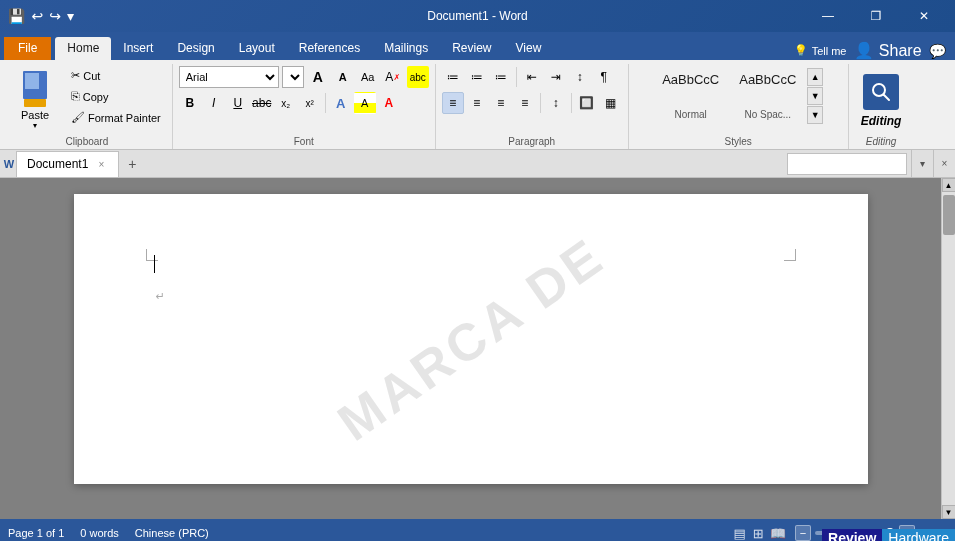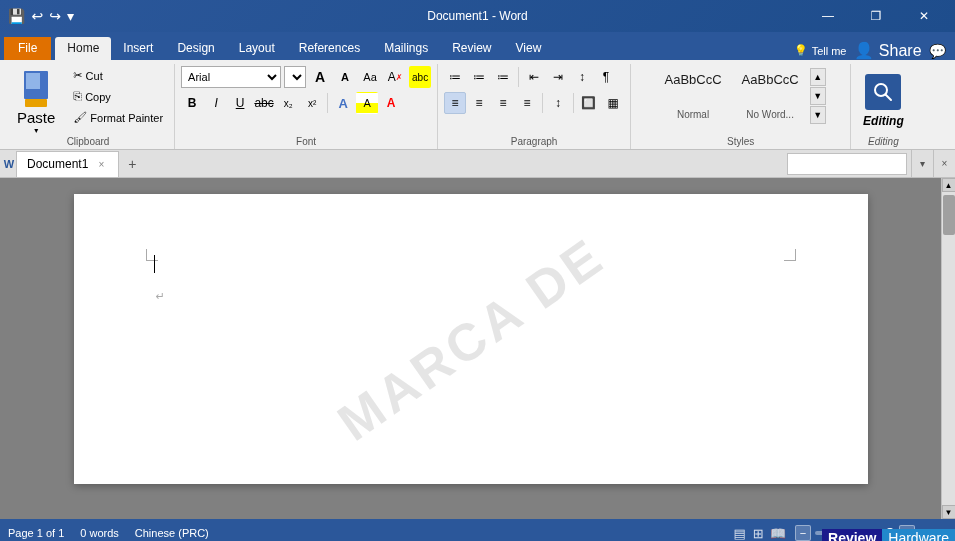--- a/index.html
+++ b/index.html
@@ -550,21 +550,21 @@
 
   <div class="ribbon-group" style="min-width:90px;">
     <div class="group-content" style="align-items: stretch;">
       <div class="paste-btn">
         <div style="width:36px;height:38px;position:relative;display:flex;flex-direction:column;align-items:center;">
           <div style="width:24px;height:28px;background:#4472c4;position:relative;border-radius:1px;">
             <div style="width:14px;height:16px;background:#90b4e8;position:absolute;top:2px;left:2px;"></div>
           </div>
           <div style="width:22px;height:8px;background:#e8a000;position:absolute;bottom:2px;left:7px;border-radius:1px;"></div>
         </div>
-        <span style="font-size:15px;">Paste</span>
+        <span style="font-size:11px;">Paste</span>
         <span style="font-size:8px;">▾</span>
       </div>
       <div class="clipboard-small">
         <div class="small-btn">
           <span>✂</span>
           <span>Cut</span>
         </div>
         <div class="small-btn">
           <span>⎘</span>
           <span>Copy</span>
@@ -640,21 +640,21 @@
   </div>
 
   <div class="ribbon-group" id="styles-group">
     <div class="styles-gallery">
       <div class="style-item style-normal">
         <span class="style-preview">AaBbCcC</span>
         <span class="style-name">Normal</span>
       </div>
       <div class="style-item style-nospace">
         <span class="style-preview">AaBbCcC</span>
-        <span class="style-name">No Word...</span>
+        <span class="style-name">No Spac...</span>
       </div>
       <div class="styles-scroll">
         <div class="styles-scroll-btn">▲</div>
         <div class="styles-scroll-btn">▼</div>
         <div class="styles-scroll-btn">▼</div>
       </div>
     </div>
     <span class="group-label">Styles</span>
   </div>
 

